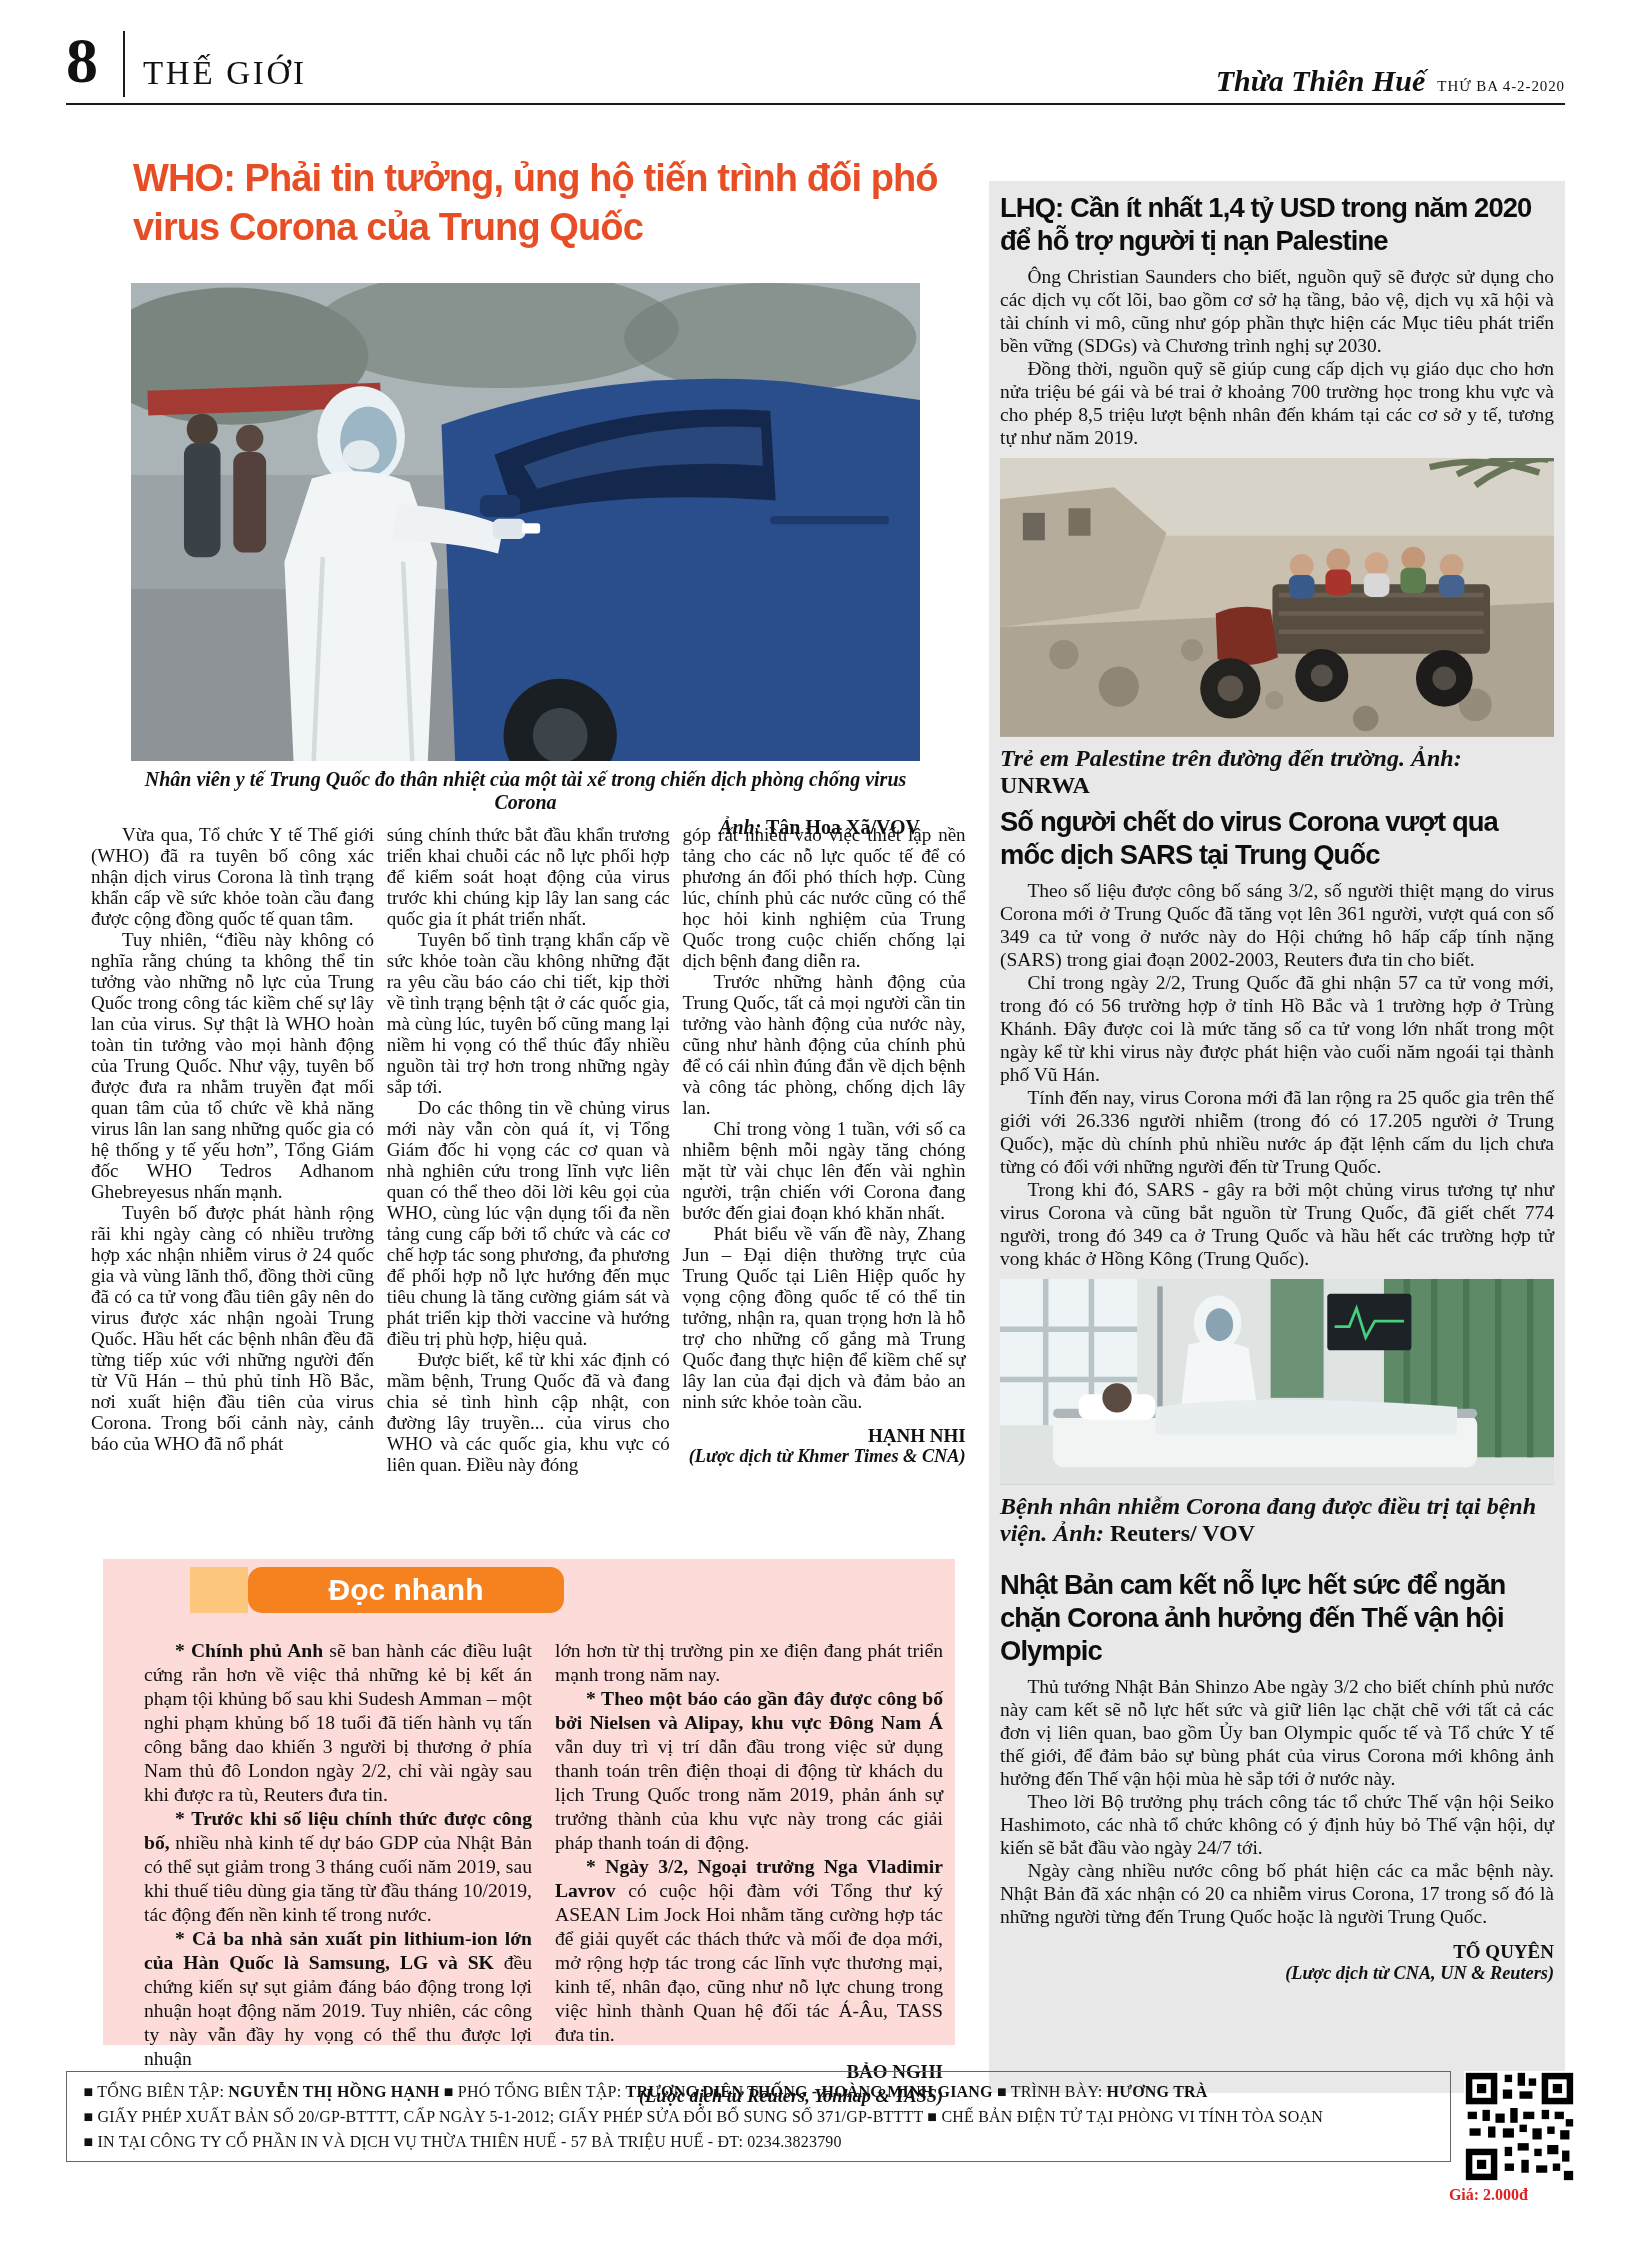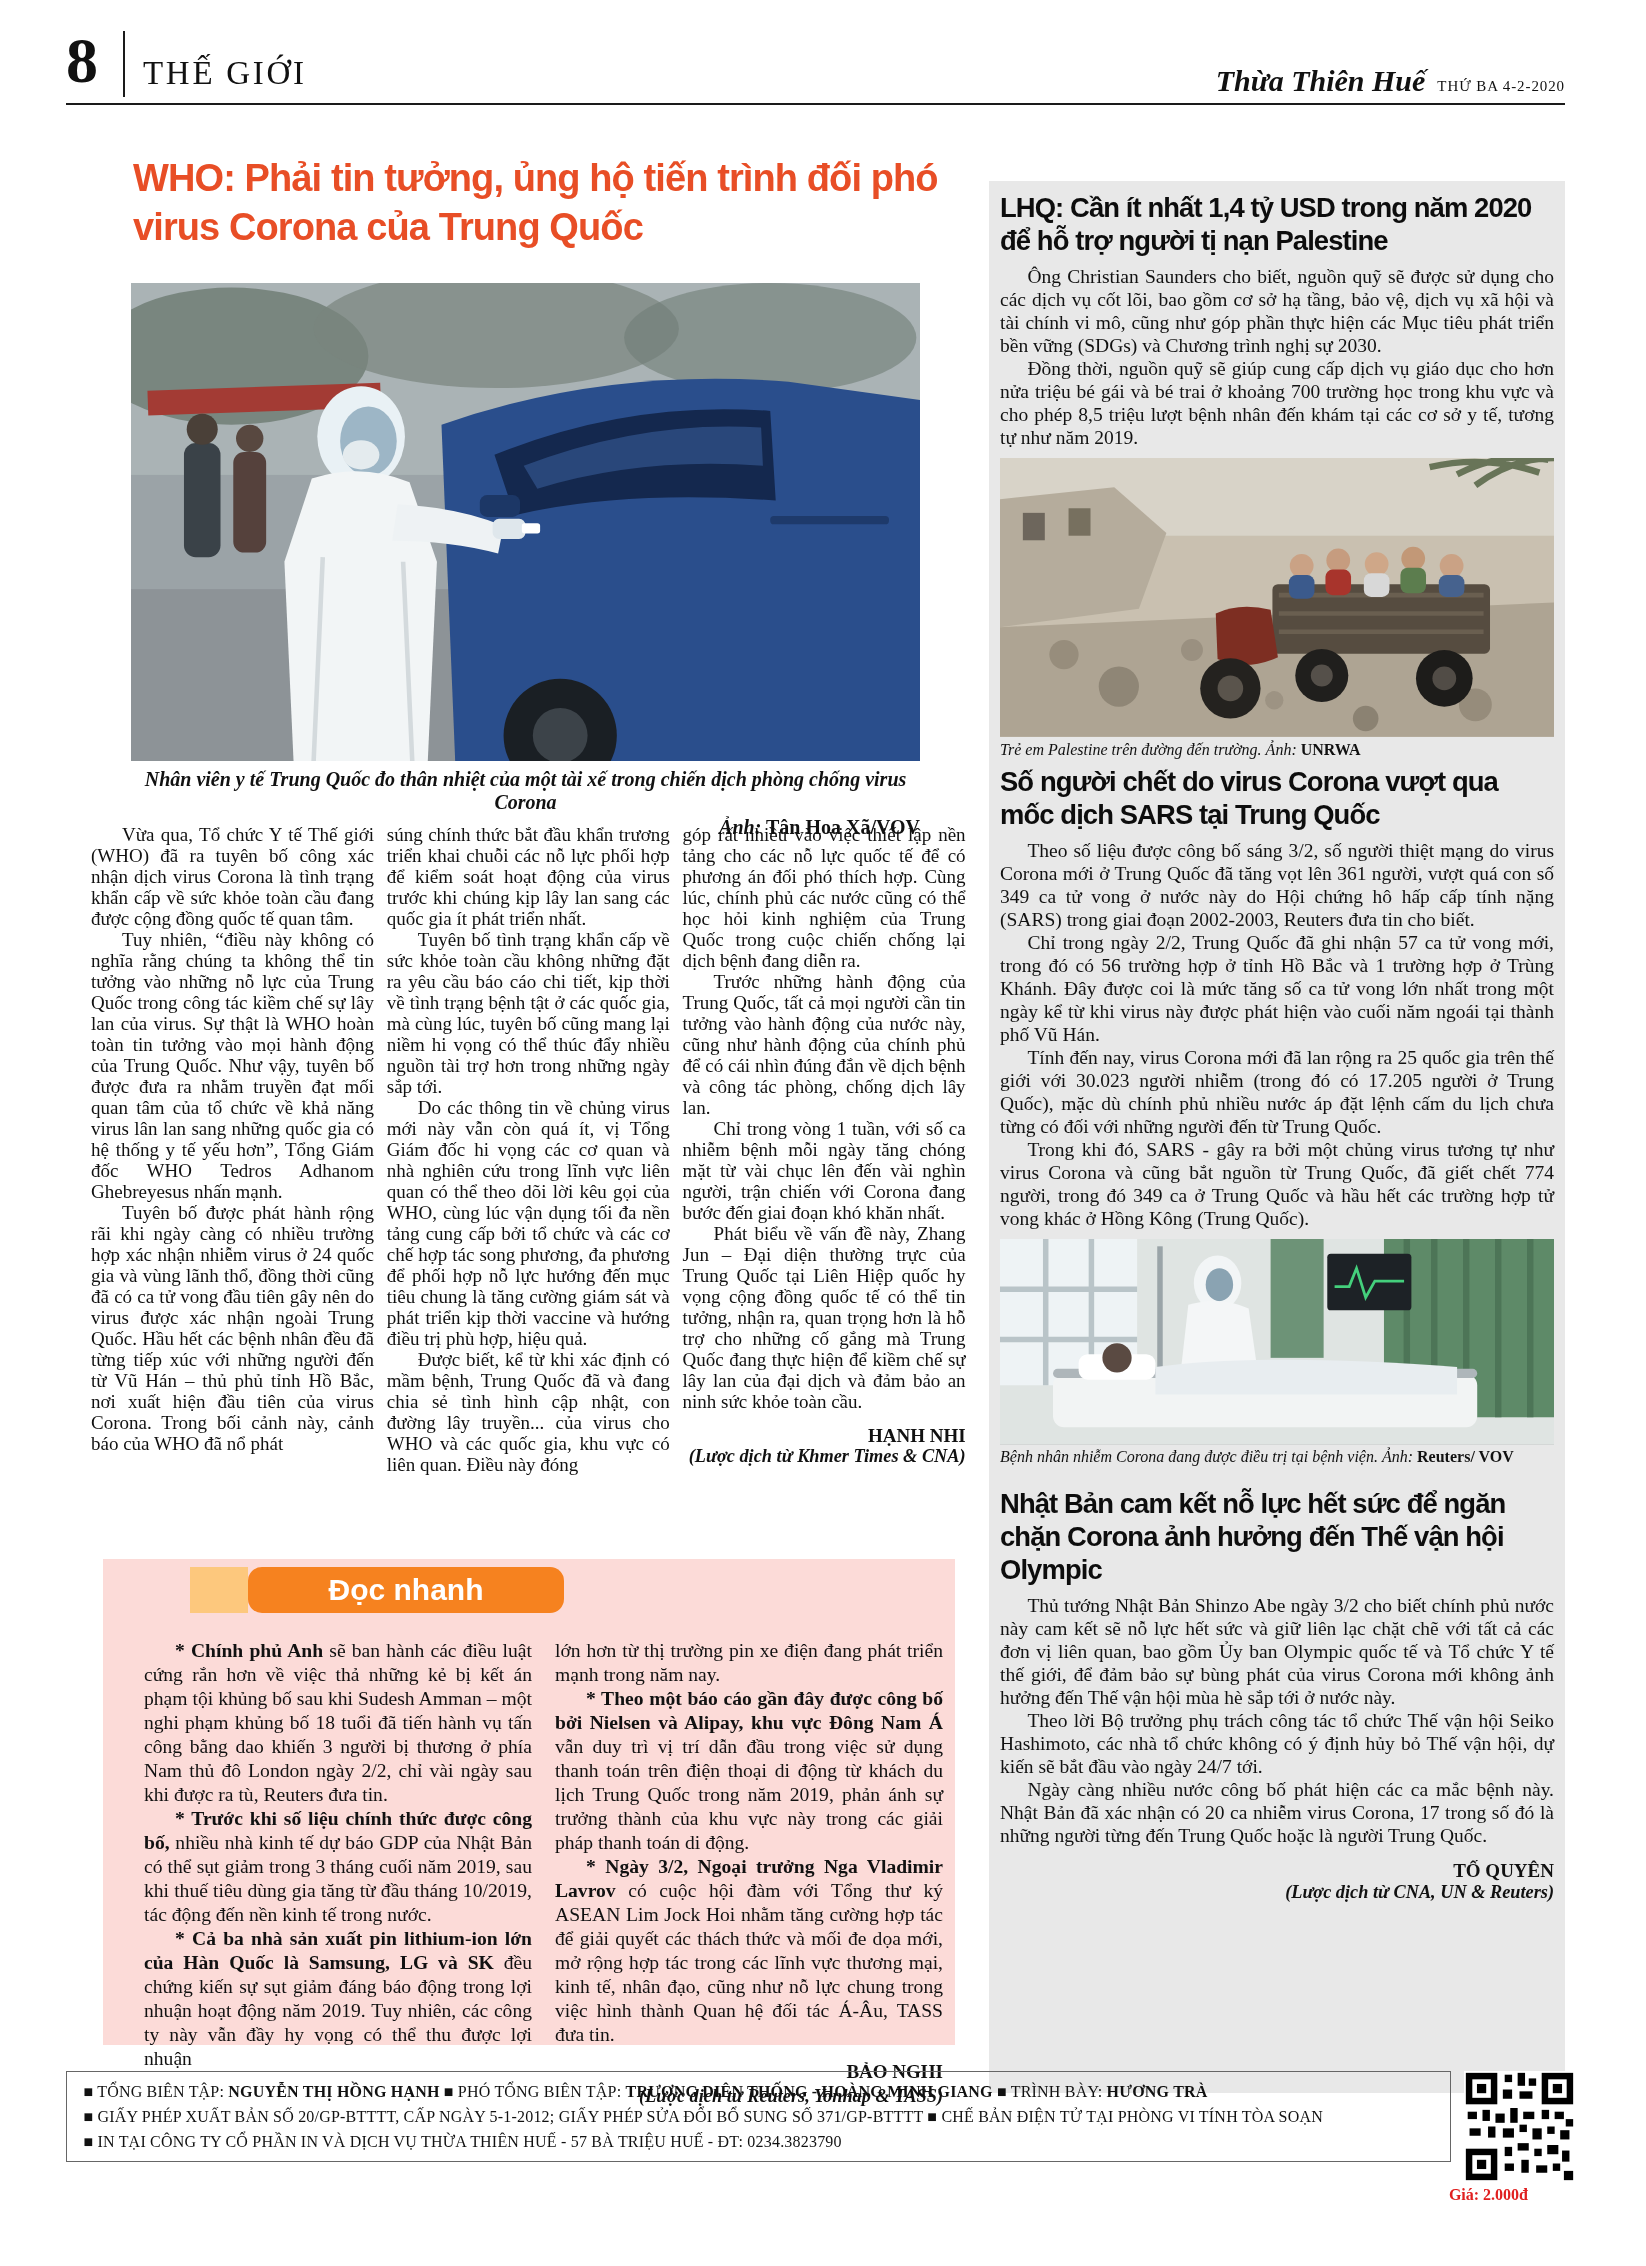--- a/index.html
+++ b/index.html
@@ -40,21 +40,21 @@
   .dn-col{width:388px;font-size:19.6px;line-height:24px;text-align:justify;}
   
   .right-col{position:absolute;left:989px;top:181px;width:576px;height:1912px;background:#e8e8e8;
     box-sizing:border-box;padding:3.7px 11px;overflow:hidden;}
   .right-col h2{margin:7.3px 0 7.3px;font-family:"Liberation Sans","DejaVu Sans",sans-serif;
     font-weight:bold;font-size:27.4px;line-height:1.2;letter-spacing:-0.9px;color:#0d0d0d;}
   .right-col .body{font-size:19.5px;line-height:23px;text-align:justify;}
   .right-col p{text-indent:27.4px;}
   .rc-photo{margin:9.1px 0 3.7px;width:100%;background:#bbb;}
   .rc-photo svg{display:block;width:100%;}
-  .rc-caption{font-size:16px;font-weight:normal;margin-bottom:5.5px;}
+  .rc-caption{font-size:24px;font-weight:bold;margin-bottom:5.5px;margin-top:8px;}
   .rc-caption .cap{font-style:italic;}
   
   .colophon{position:absolute;left:66px;top:2071px;width:1385px;height:91px;border:1.8px solid #666;
     box-sizing:border-box;padding:7.3px 16.4px;font-size:16px;line-height:25px;letter-spacing:0.2px;white-space:nowrap;}
   .qr{position:absolute;left:1464px;top:2071px;width:111px;height:111px;}
   .price{position:absolute;left:1400px;top:2186px;width:128px;text-align:right;
     font-weight:bold;font-size:16px;color:#e02020;}
   figure{margin:0;}
 </style>
 </head>
@@ -205,21 +205,21 @@
         <circle cx="494" cy="118" r="13" fill="#caa285"></circle>
           <rect x="480" y="128" width="28" height="24" rx="8" fill="#46628e"></rect>
       </svg>
     </figure>
     <figcaption class="rc-caption"><span class="cap">Trẻ em Palestine trên đường đến trường. Ảnh:</span><b> UNRWA</b></figcaption>
 
     <h2>Số người chết do virus Corona vượt qua mốc dịch SARS tại Trung Quốc</h2>
     <div class="body">
         <p>Theo số liệu được công bố sáng 3/2, số người thiệt mạng do virus Corona mới ở Trung Quốc đã tăng vọt lên 361 người, vượt quá con số 349 ca tử vong ở nước này do Hội chứng hô hấp cấp tính nặng (SARS) trong giai đoạn 2002-2003, Reuters đưa tin cho biết.</p>
         <p>Chỉ trong ngày 2/2, Trung Quốc đã ghi nhận 57 ca tử vong mới, trong đó có 56 trường hợp ở tỉnh Hồ Bắc và 1 trường hợp ở Trùng Khánh. Đây được coi là mức tăng số ca tử vong lớn nhất trong một ngày kể từ khi virus này được phát hiện vào cuối năm ngoái tại thành phố Vũ Hán.</p>
-        <p>Tính đến nay, virus Corona mới đã lan rộng ra 25 quốc gia trên thế giới với 30.023 người nhiễm (trong đó có 17.205 người ở Trung Quốc), mặc dù chính phủ nhiều nước áp đặt lệnh cấm du lịch chưa từng có đối với những người đến từ Trung Quốc.</p>
+        <p>Tính đến nay, virus Corona mới đã lan rộng ra 25 quốc gia trên thế giới với 26.336 người nhiễm (trong đó có 17.205 người ở Trung Quốc), mặc dù chính phủ nhiều nước áp đặt lệnh cấm du lịch chưa từng có đối với những người đến từ Trung Quốc.</p>
         <p>Trong khi đó, SARS - gây ra bởi một chủng virus tương tự như virus Corona và cũng bắt nguồn từ Trung Quốc, đã giết chết 774 người, trong đó 349 ca ở Trung Quốc và hầu hết các trường hợp tử vong khác ở Hồng Kông (Trung Quốc).</p>
       </div>
 
     <figure class="rc-photo">
       <svg viewBox="0 0 606 225" preserveAspectRatio="none">
         <rect width="606" height="225" fill="#dfe4e2"></rect>
         <rect x="0" y="0" width="150" height="160" fill="#eef3f5"></rect>
         <path d="M50 0 V160 M100 0 V160 M0 55 H150 M0 110 H150" stroke="#b9c4c8" stroke-width="6"></path>
         <rect x="420" y="0" width="186" height="195" fill="#5e8a68"></rect>
         <path d="M445 0 V195 M475 0 V195 M510 0 V195 M545 0 V195 M580 0 V195" stroke="#4d7557" stroke-width="7"></path>

